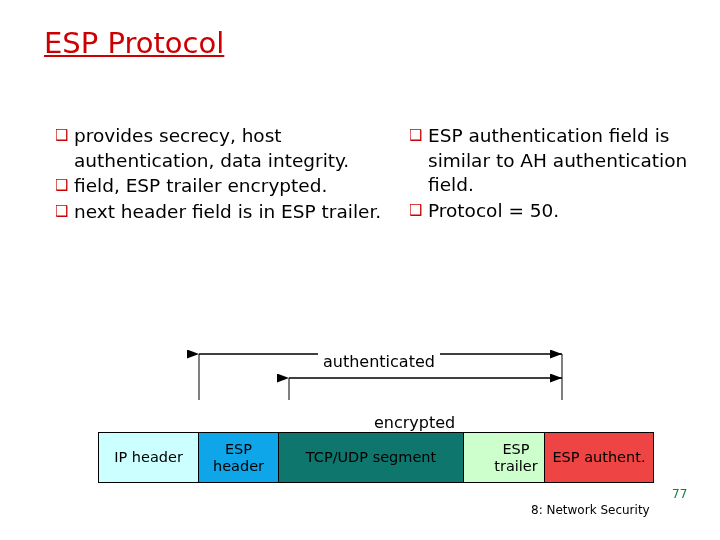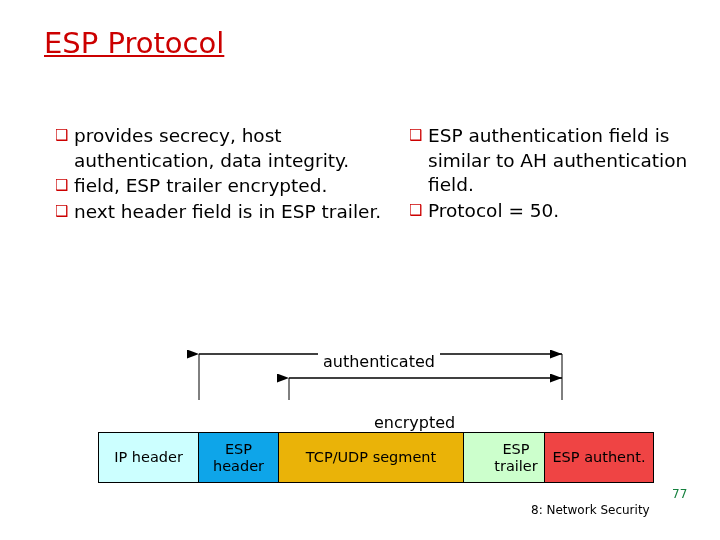--- a/index.html
+++ b/index.html
@@ -98,21 +98,21 @@
     justify-content: center;
     text-align: center;
     font-size: 14.5px;
     color: #000;
     line-height: 1.15;
     padding: 0 4px;
   }
   .box:last-child { border-right: none; }
   .box-ipheader { width: 100px; background: #ccffff; }
   .box-espheader { width: 80px; background: #0ea5e9; }
-  .box-tcpudp { width: 185px; background: #eab308; }
+  .box-tcpudp { width: 185px; background: #0f766e; }
   .box-esptrailer { width: 81px; background: #ccffcc; padding-left: 28px; }
   .box-espauthent { width: 108px; background: #ef4444; }
 
   .footer-left {
     position: absolute;
     left: 531px;
     top: 503px;
     font-size: 12px;
     color: #000;
   }

